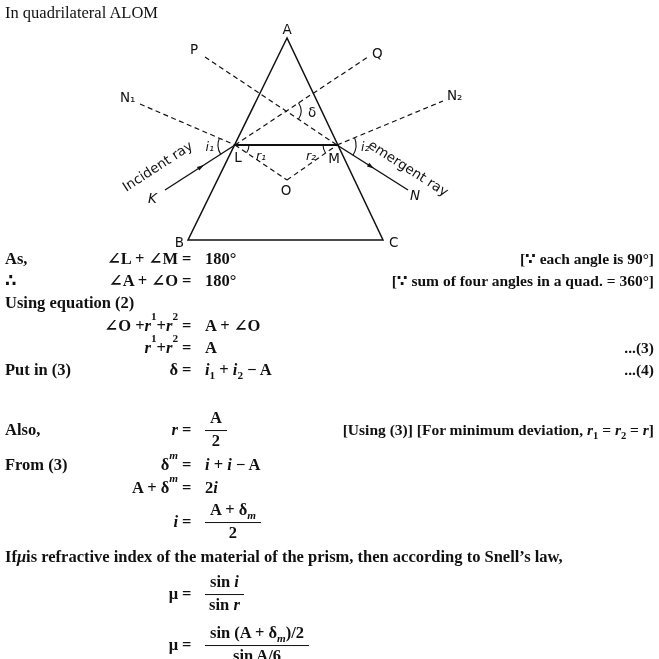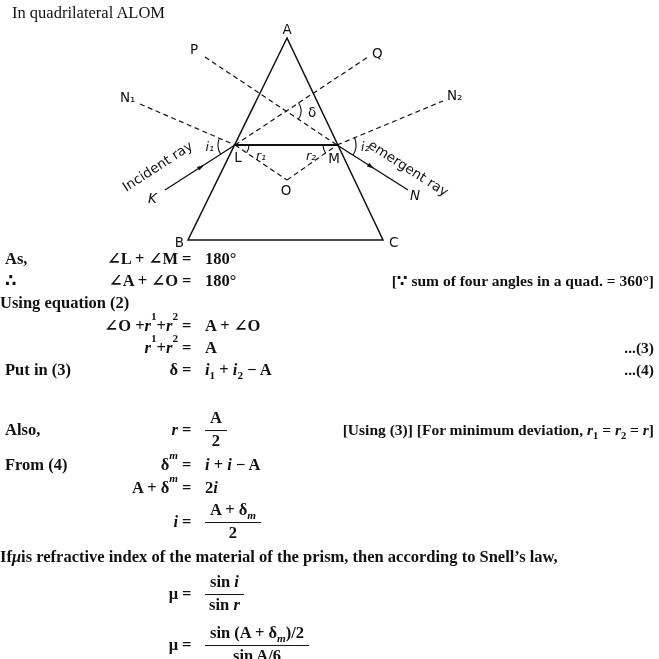--- a/index.html
+++ b/index.html
@@ -1,36 +1,36 @@
 <!DOCTYPE html>
 <html><head>
 <meta charset="utf-8">
 <style>
   html,body{margin:0;padding:0;}
   body{width:659px;height:659px;background:#fff;color:#111;overflow:hidden;
        font-family:"Liberation Serif","DejaVu Serif","DejaVu Sans",serif;}
   .page{position:relative;width:659px;height:659px;}
-  .title{margin:3px 0 0 12px;height:19px;font-size:16.5px;line-height:19px;}
+  .title{margin:3px 0 0 5px;height:19px;font-size:16.5px;line-height:19px;}
   .figure{width:659px;height:226px;}
   svg{display:block;}
   .fl{font-family:"DejaVu Sans","Liberation Sans",sans-serif;font-size:13.5px;fill:#111;}
   .fl.sm{font-size:12.5px;}
   .it{font-style:italic;}
   .raylab{font-size:13.5px;}
   
   .eqs{position:relative;font-size:16.5px;font-weight:bold;}
   .row{position:relative;}
   .lbl{position:absolute;left:5px;top:50%;transform:translateY(-50%);white-space:nowrap;}
   .lhs{position:absolute;left:20px;width:158px;top:50%;transform:translateY(-50%);
        display:flex;justify-content:flex-end;white-space:nowrap;}
   .sgn{position:absolute;left:182px;top:50%;transform:translateY(-50%);}
   .rhs{position:absolute;left:205px;top:50%;transform:translateY(-50%);white-space:nowrap;}
   .note{position:absolute;right:5px;top:50%;transform:translateY(-50%);
         white-space:nowrap;font-size:15.5px;}
-  .textline{display:flex;align-items:center;font-size:16.5px;}
+  .textline{display:flex;align-items:center;padding-left:5px;font-size:16.5px;}
   .frac{display:inline-block;text-align:center;line-height:1.15;vertical-align:middle;}
   .frac .num{display:block;border-bottom:1.4px solid #111;padding:0 5px 2px;}
   .frac .den{display:block;padding-top:1px;}
   sub{font-size:68%;line-height:0;}
 </style>
 </head>
 <body>
 
 <div class="page">
 
@@ -90,20 +90,21 @@
     </svg>
   </div>
 
   <div class="eqs">
 
     <div class="row" style="height:22px">
       <span class="lbl">As,</span>
       <span class="lhs">∠L + ∠M</span>
       <span class="sgn">=</span>
       <span class="rhs">180°</span>
+      <span class="note">[∵ each angle is 90°]</span>
     </div>
 
     <div class="row" style="height:22px">
       <span class="lbl">∴</span>
       <span class="lhs">∠A + ∠O</span>
       <span class="sgn">=</span>
       <span class="rhs">180°</span>
       <span class="note">[∵ sum of four angles in a quad. = 360°]</span>
     </div>
 
@@ -134,21 +135,21 @@
       <span class="lbl">Also,</span>
       <span class="lhs">
           <i>r</i>
         </span>
       <span class="sgn">=</span>
       <span class="rhs"><span class="frac"><span class="num">A</span><span class="den">2</span></span></span>
       <span class="note">[Using (3)] [For minimum deviation, <i>r</i><sub>1</sub> = <i>r</i><sub>2</sub> = <i>r</i>]</span>
     </div>
 
     <div class="row" style="height:23px">
-      <span class="lbl">From (4)</span>
+      <span class="lbl">From (3)</span>
       <span class="lhs">δ<sub><i>m</i></sub></span>
       <span class="sgn">=</span>
       <span class="rhs"><i>i</i> + <i>i</i> − A</span>
     </div>
 
     <div class="row" style="height:23px">
       <span class="lhs">A + δ<sub><i>m</i></sub></span>
       <span class="sgn">=</span>
       <span class="rhs">2<i>i</i></span>
     </div>

